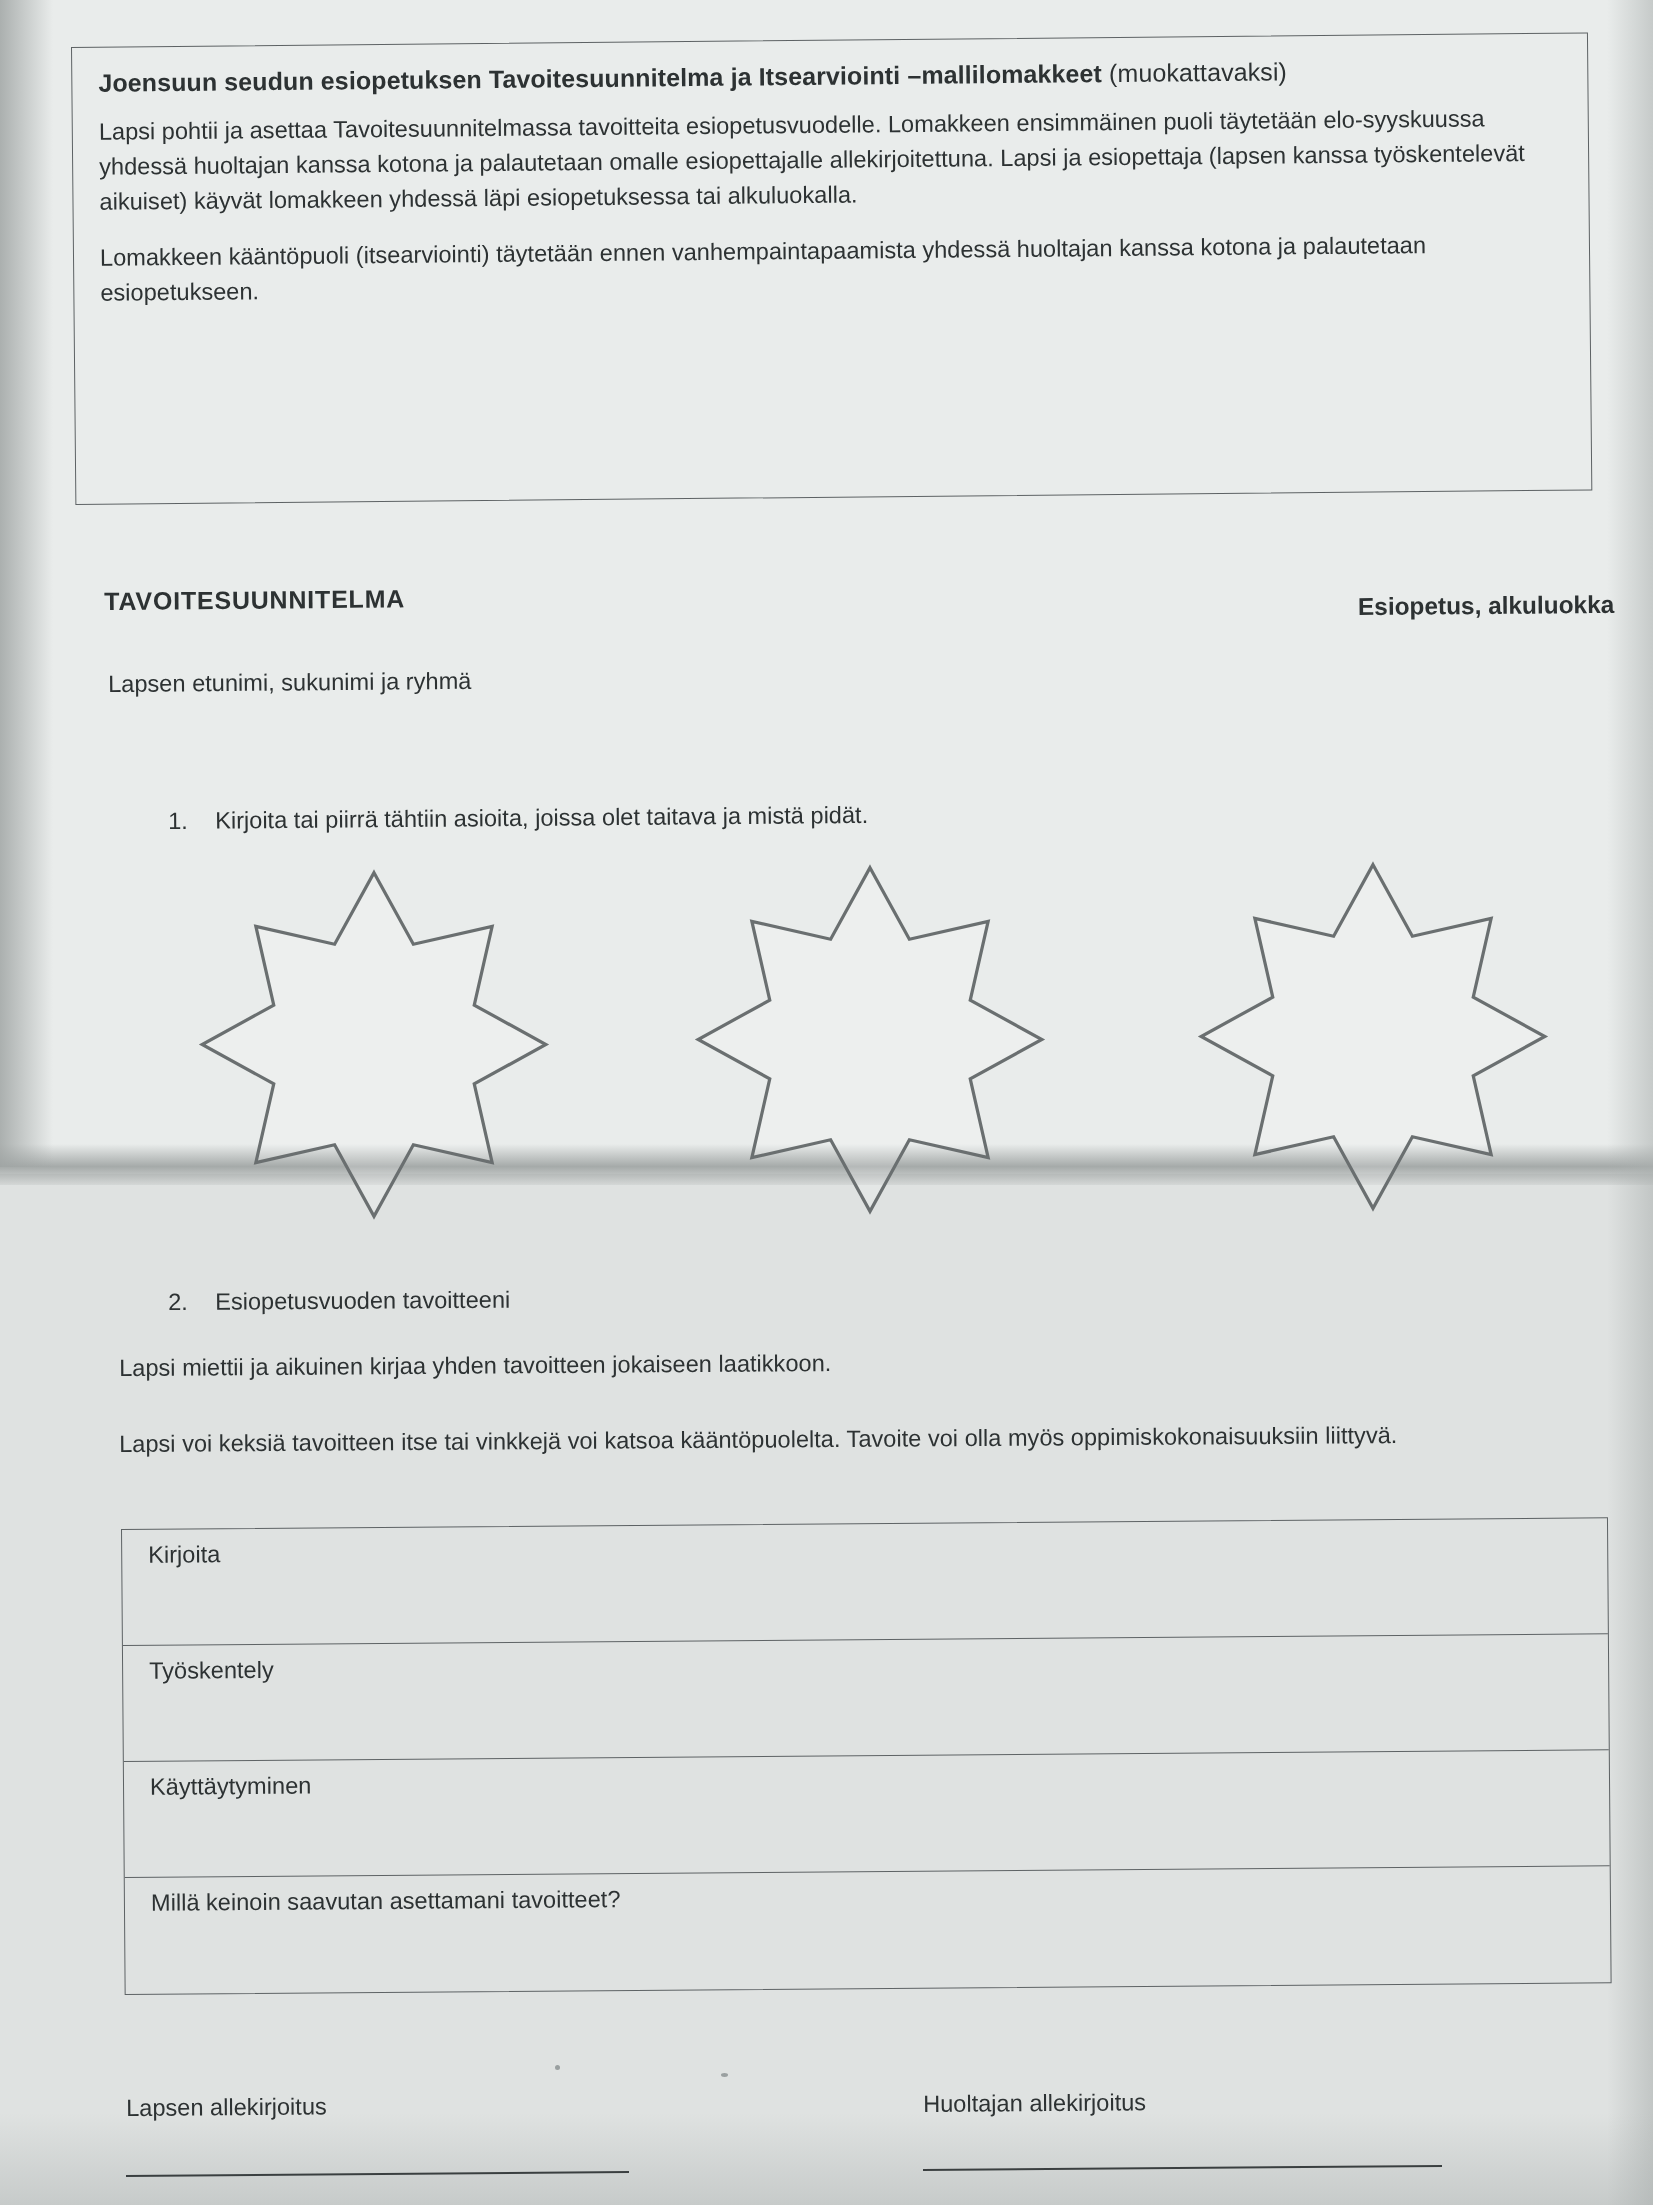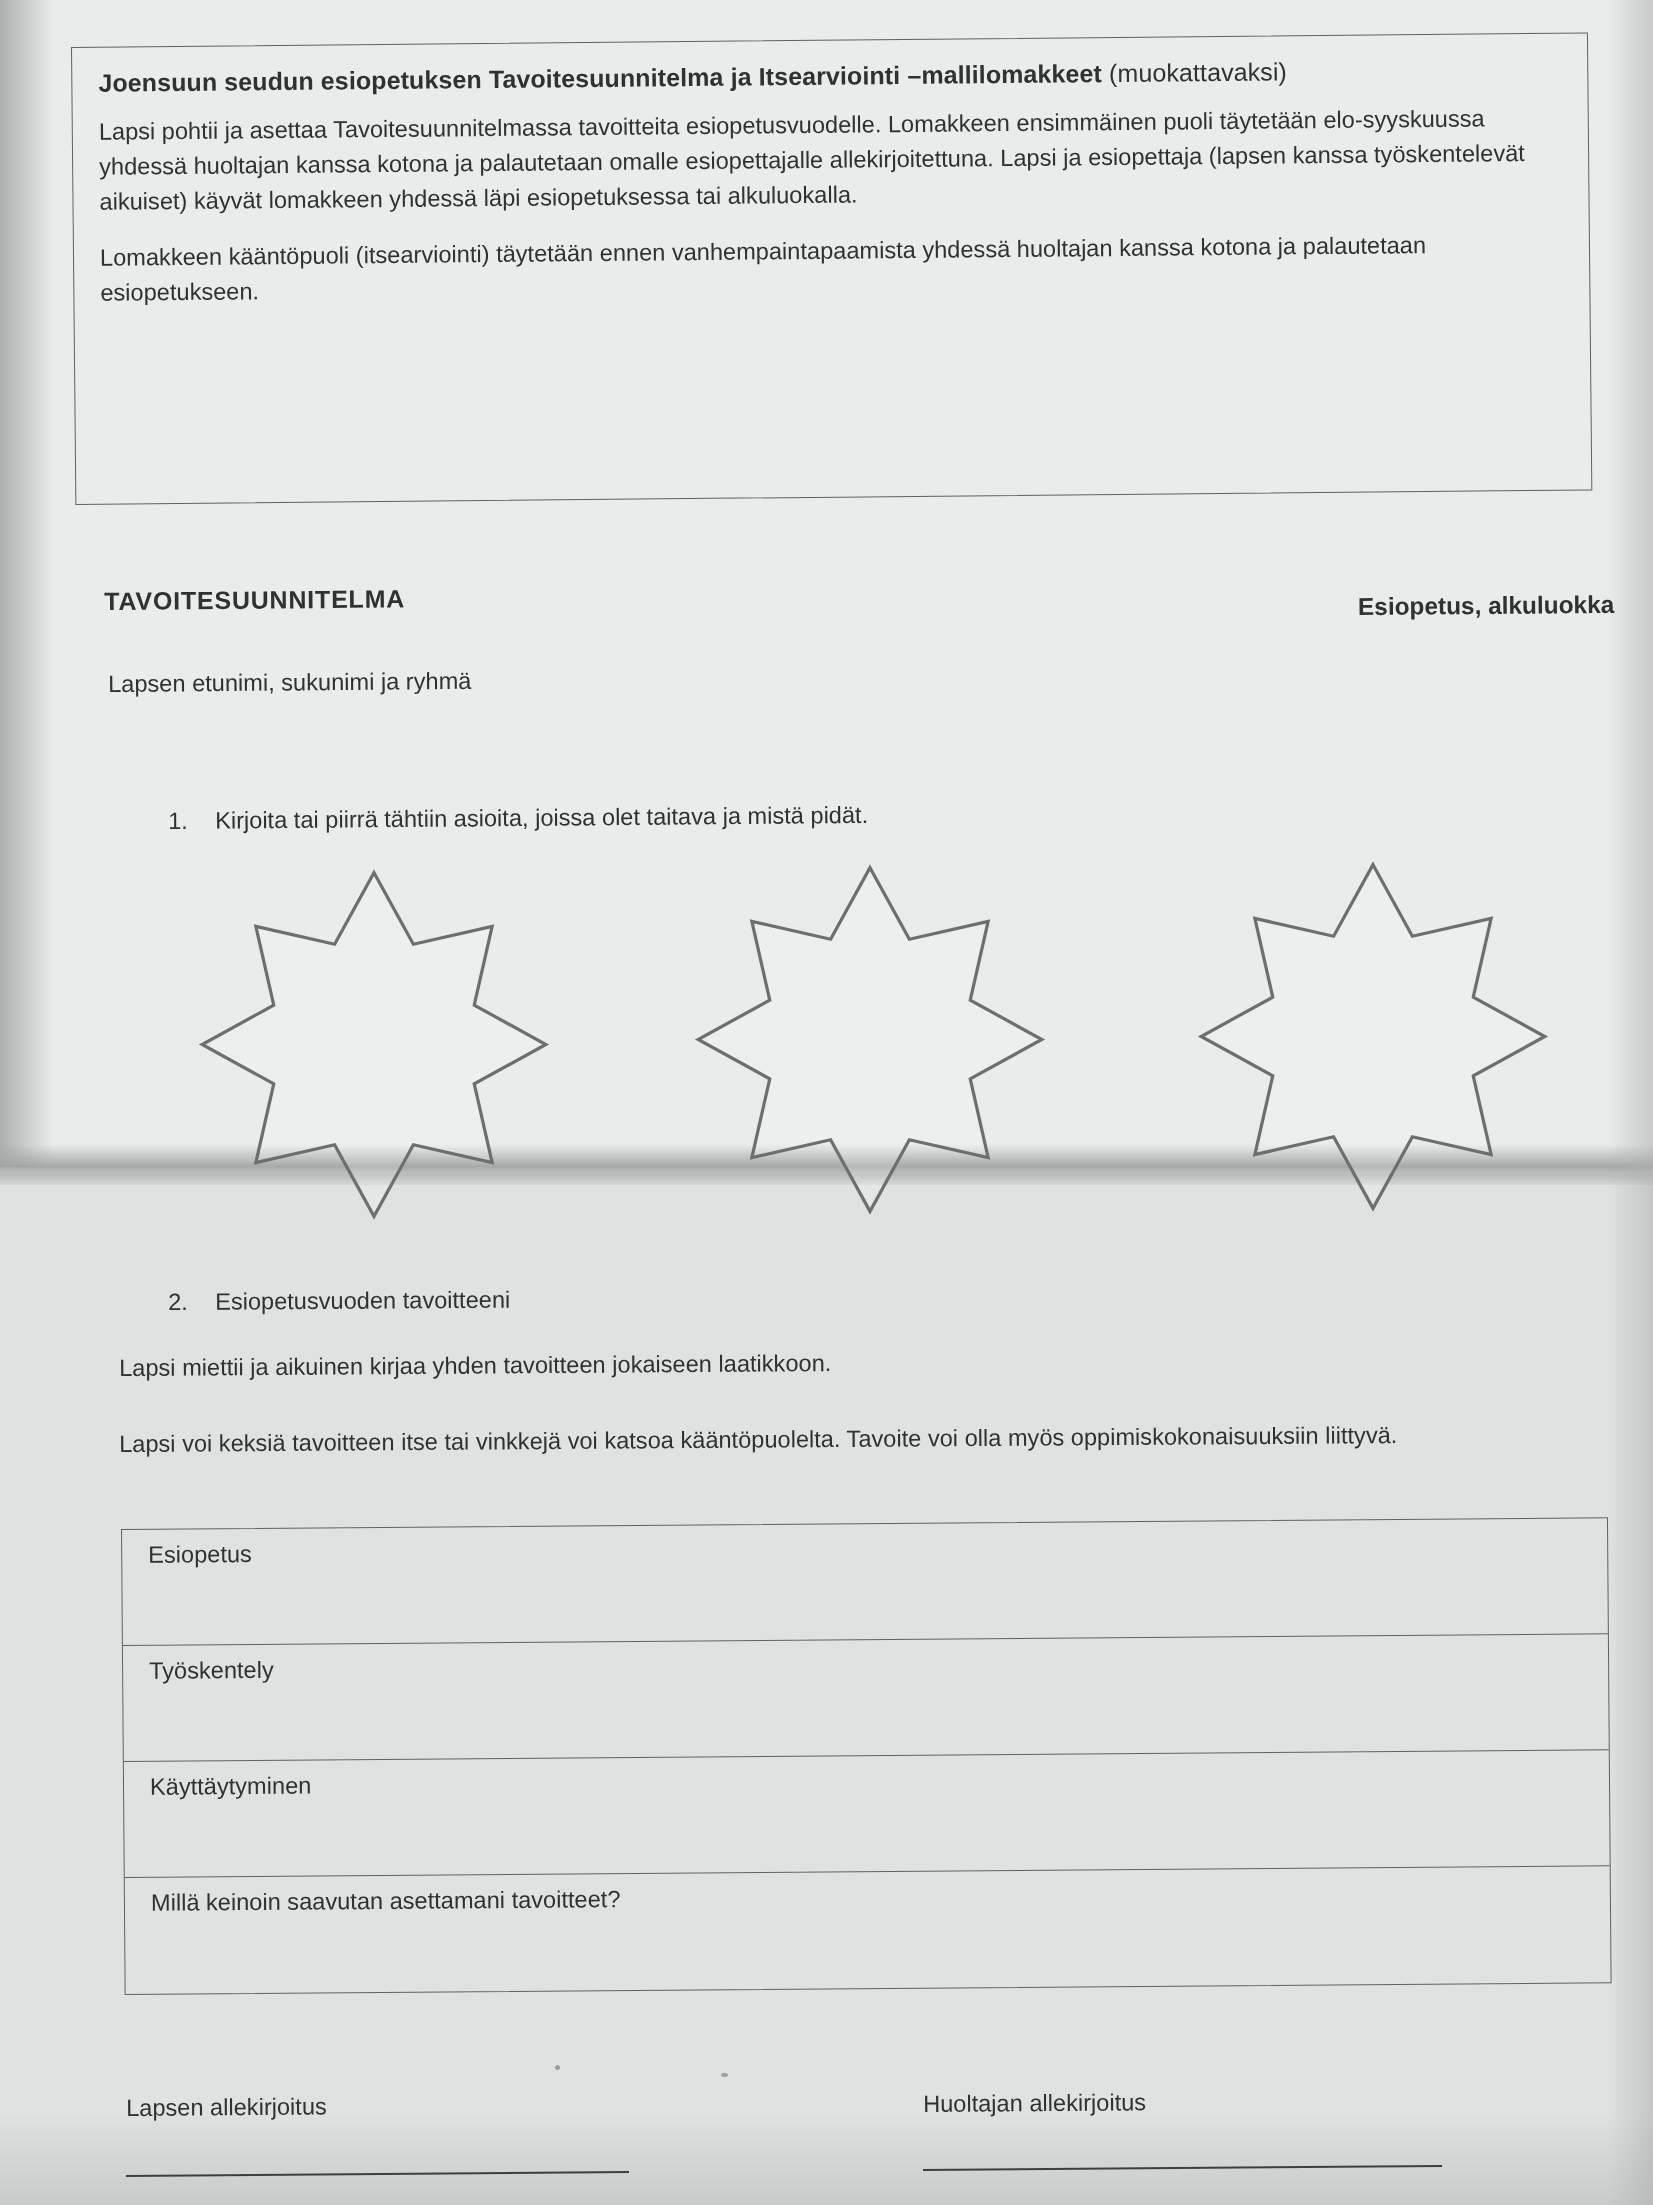--- a/index.html
+++ b/index.html
@@ -264,21 +264,21 @@
 
   <div id="task2">
     <span class="num">2.</span><span>Esiopetusvuoden tavoitteeni</span>
   </div>
 
   <div class="body-para" id="para-a">Lapsi miettii ja aikuinen kirjaa yhden tavoitteen jokaiseen laatikkoon.</div>
   <div class="body-para" id="para-b">Lapsi voi keksiä tavoitteen itse tai vinkkejä voi katsoa kääntöpuolelta. Tavoite voi olla myös oppimiskokonaisuuksiin liittyvä.</div>
 
   <div id="goal-table">
     <div class="goal-row">
-      <span>Esiopetus</span>
+      <span>Kirjoita</span>
     </div>
     <div class="goal-row">
       <span>Työskentely</span>
     </div>
     <div class="goal-row">
       <span>Käyttäytyminen</span>
     </div>
     <div class="goal-row">
       <span>Millä keinoin saavutan asettamani tavoitteet?</span>
     </div>

